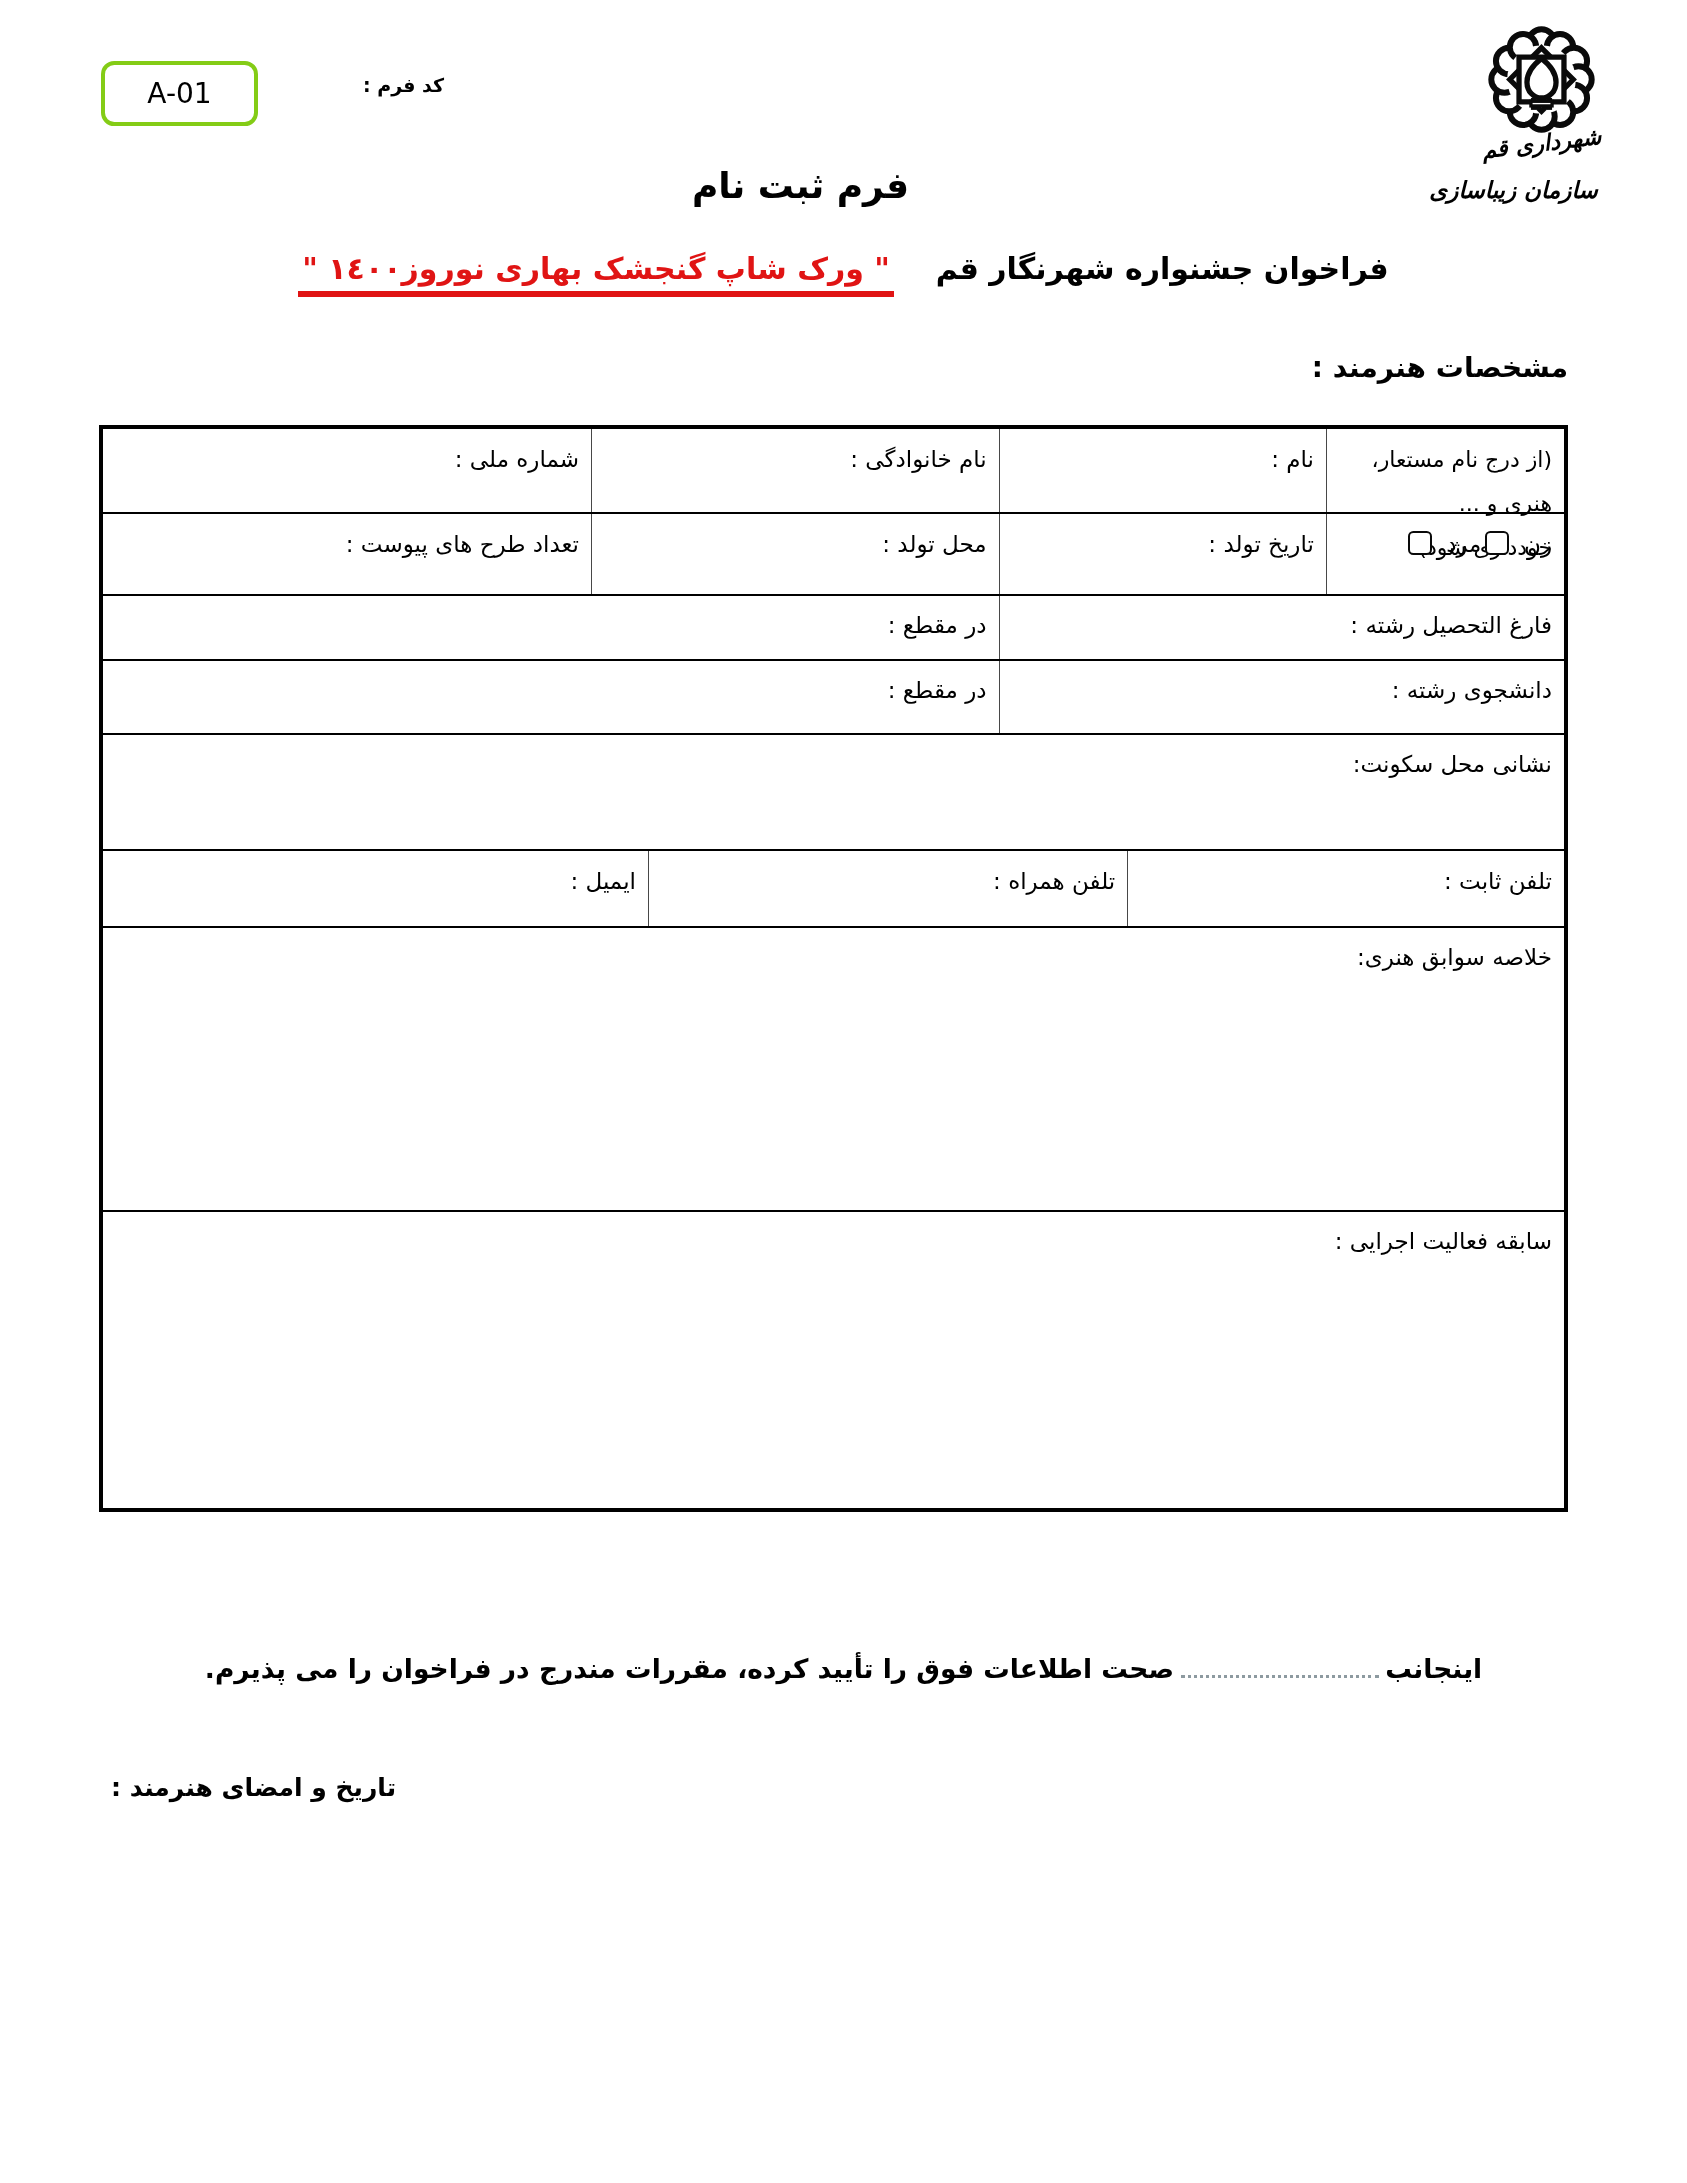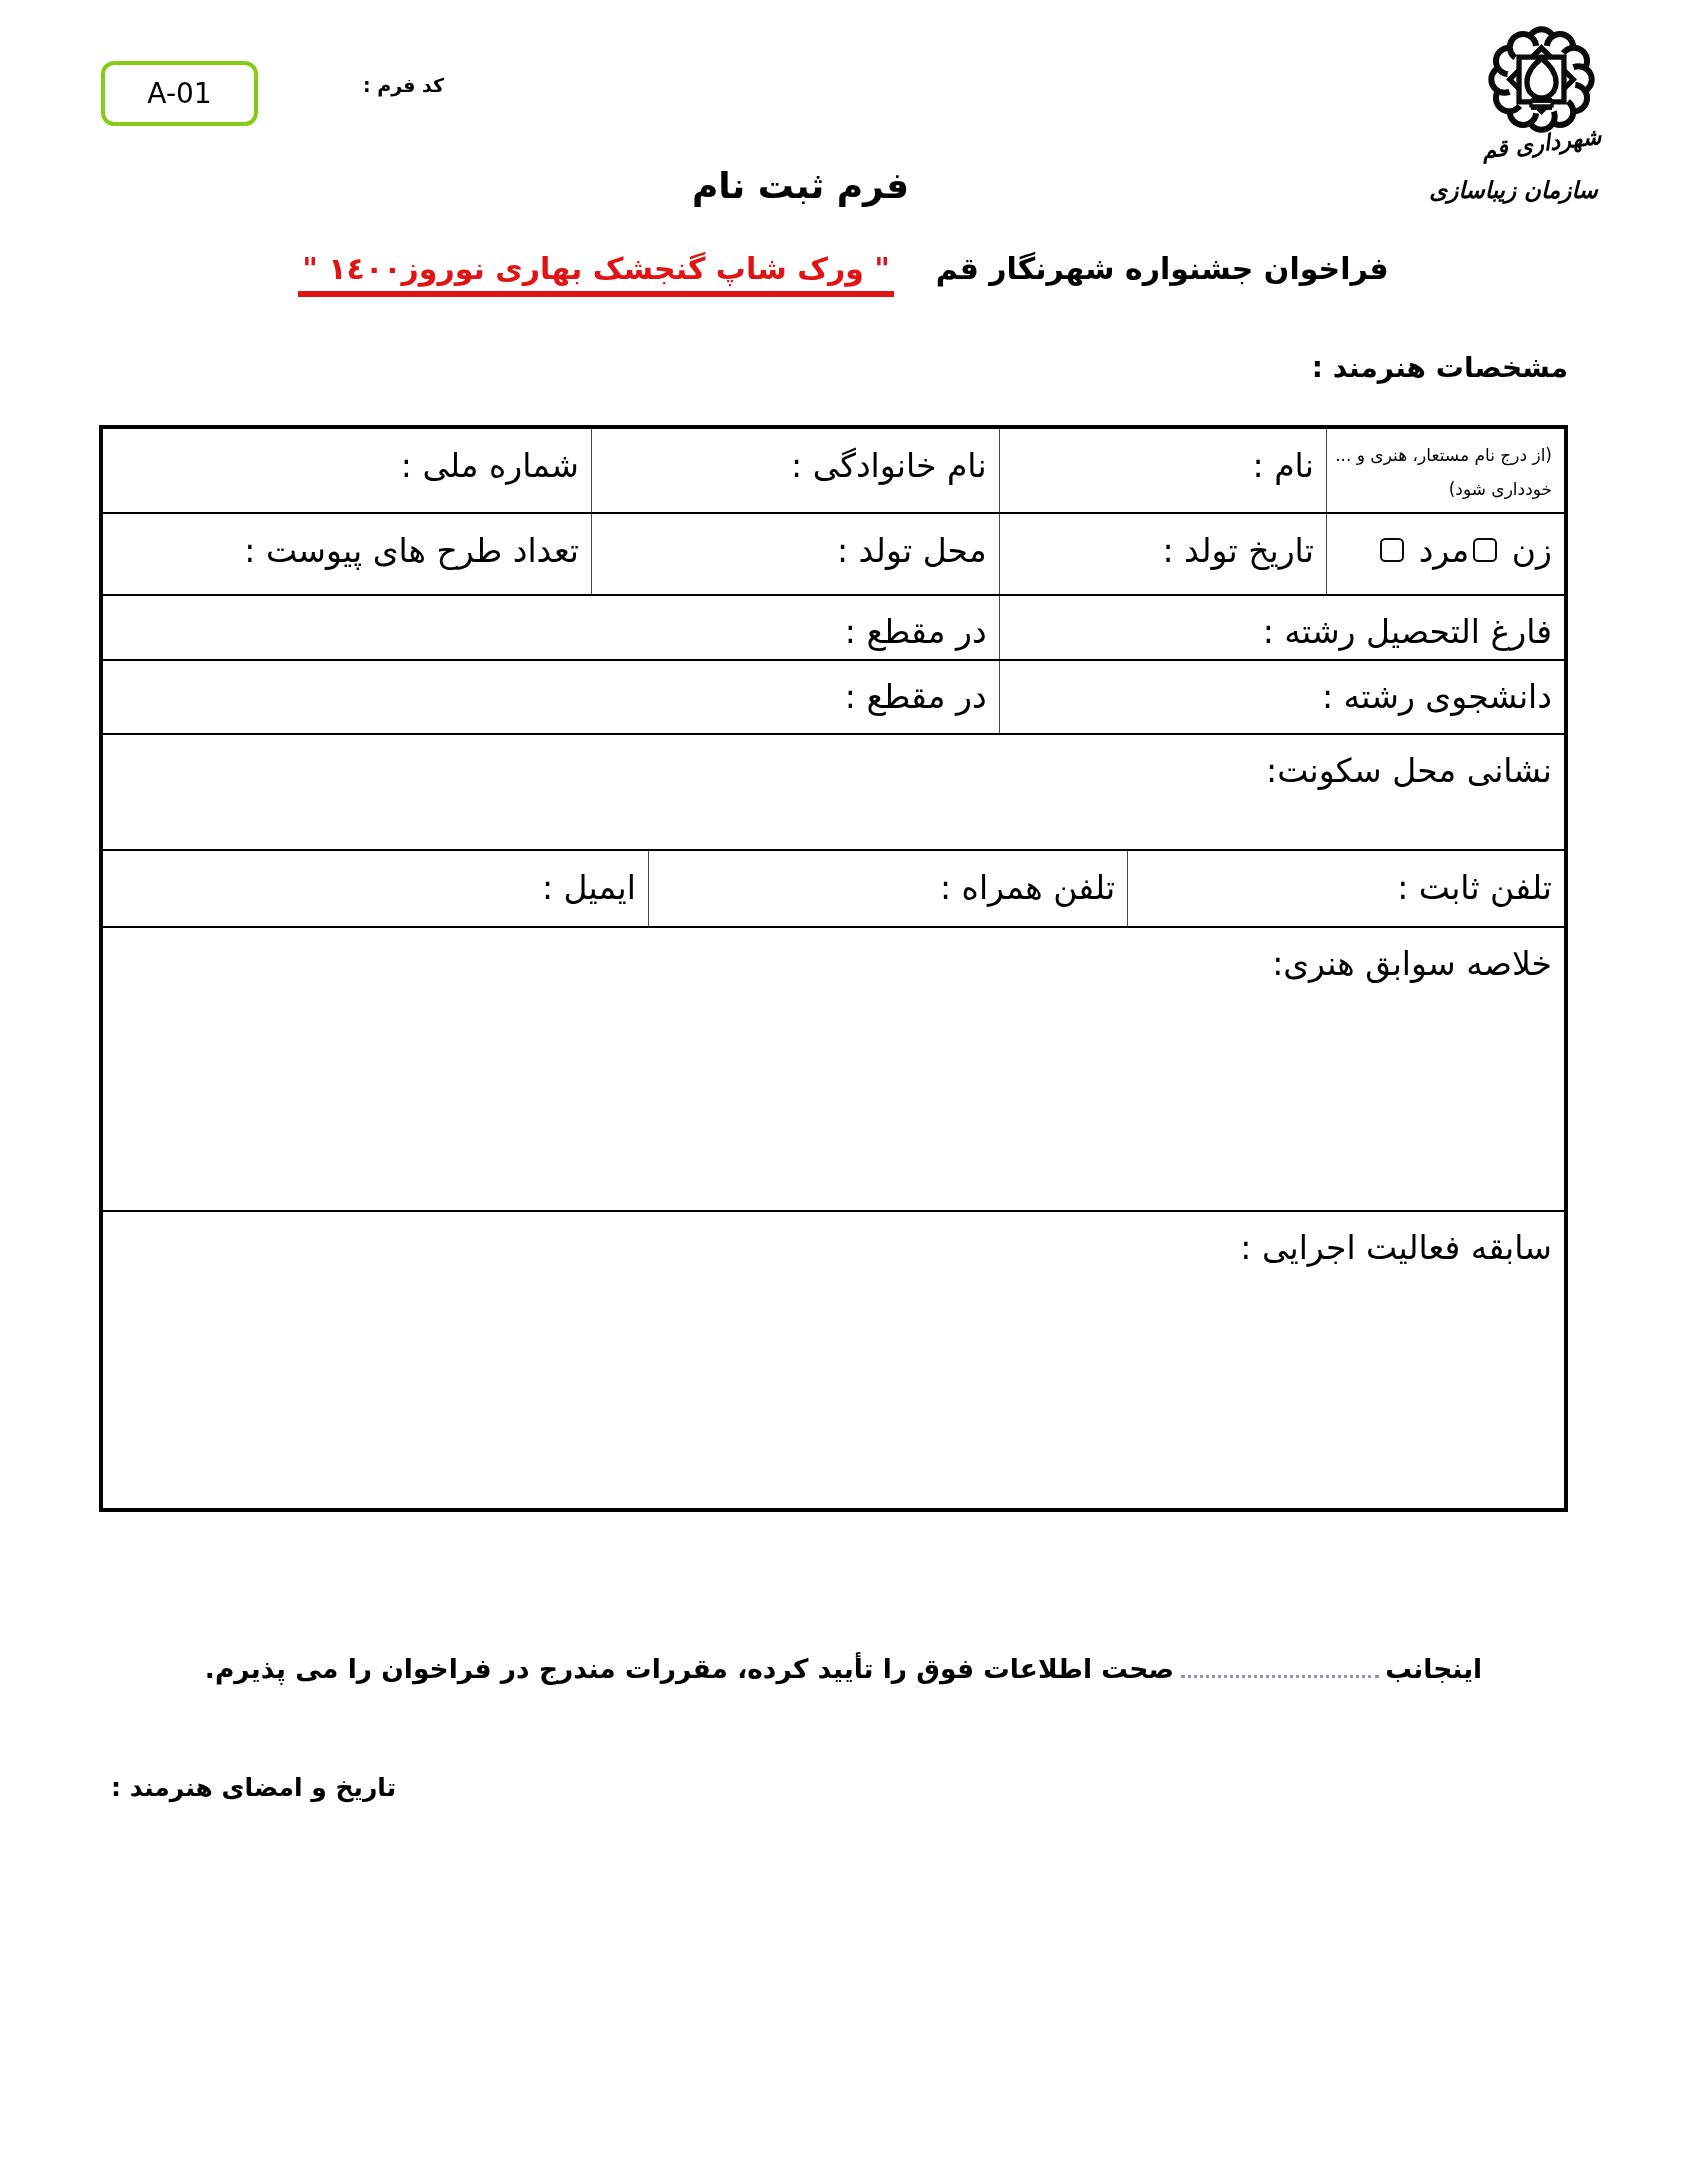--- a/index.html
+++ b/index.html
@@ -58,25 +58,25 @@
   .form-table{
     position:absolute;left:99px;top:425px;width:1469px;height:1087px;
     border:4.6px solid #000;box-sizing:border-box;
     display:flex;flex-direction:column;direction:rtl;
   }
   .tr{display:flex;flex-direction:row;box-sizing:border-box;flex:0 0 auto;}
   .tr + .tr{border-top:2.6px solid #000;}
   .td{
     box-sizing:border-box;position:relative;
     padding:17px 12px 0 8px;
-    font-size:33px;direction:rtl;text-align:right;
+    font-size:23px;direction:rtl;text-align:right;
   }
   .td + .td{border-left:none;}
   .td:not(:last-child){border-left:1.3px solid #474747;}
-  .note-cell{font-size:17px;line-height:2.0;padding-top:9.3px;}
+  .note-cell{font-size:22px;line-height:2.0;padding-top:9.3px;}
   .tall{padding-top:16px;padding-left:12px;}
   .checkbox{
     display:inline-block;width:24px;height:24px;
     border:2.6px solid #0a0a0a;border-radius:5.3px;
     vertical-align:middle;margin:0 14.6px 5.3px 4px;
     box-sizing:border-box;background:#fff;
   }
   .gender-cell{white-space:nowrap;}
   
   .declaration{

